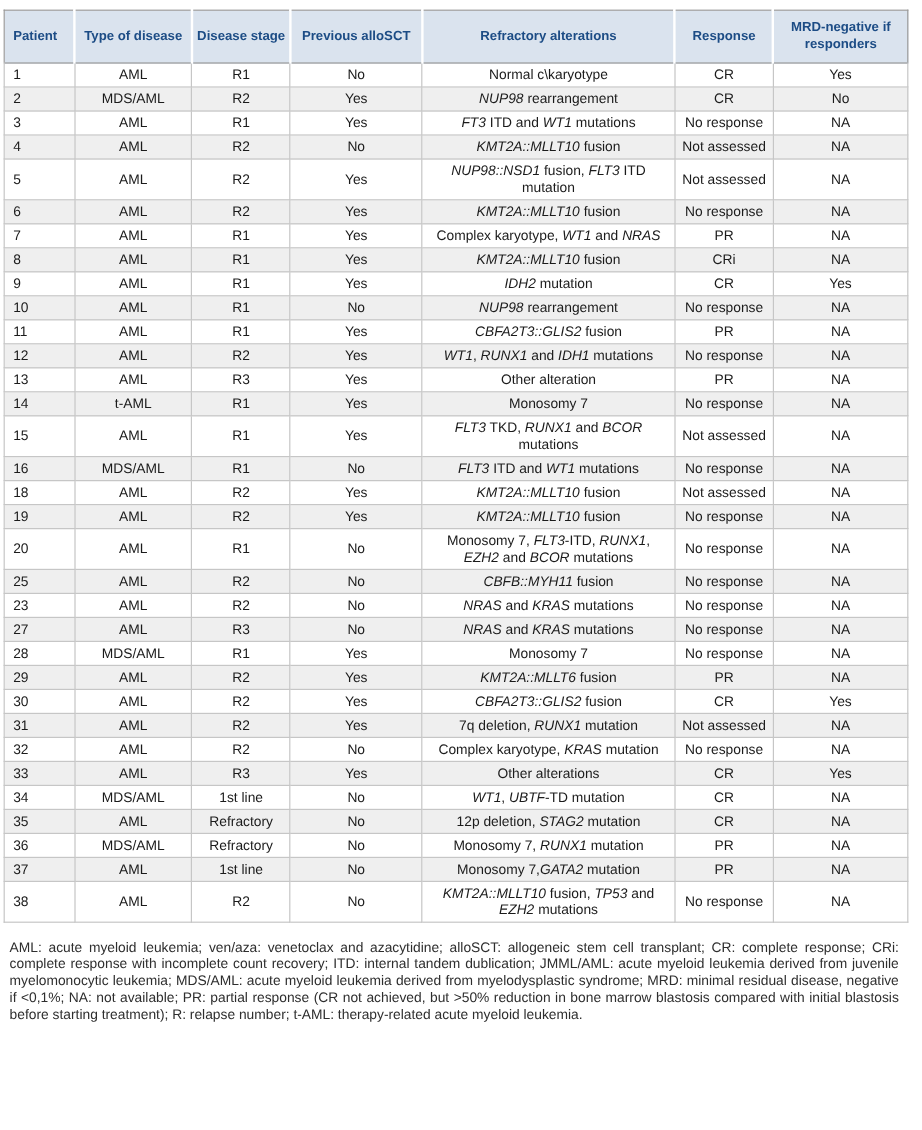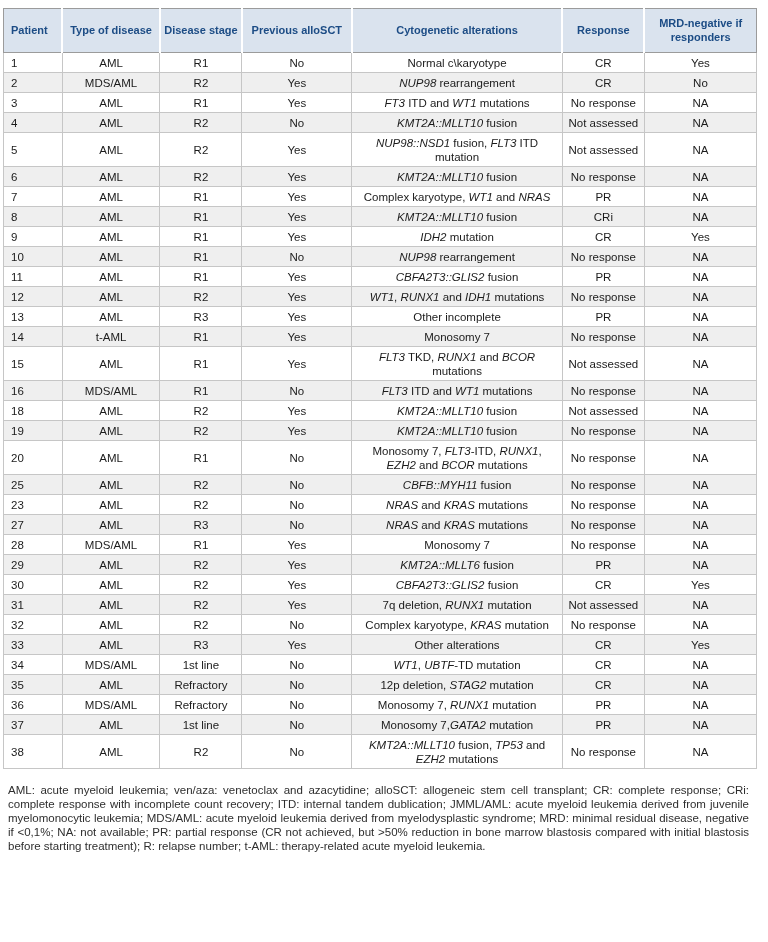--- a/index.html
+++ b/index.html
@@ -60,21 +60,21 @@
       <col style="width:28%">
       <col style="width:10.9%">
       <col style="width:14.9%">
     </colgroup>
     <thead>
       <tr>
         <th>Patient</th>
         <th>Type of disease</th>
         <th>Disease stage</th>
         <th>Previous alloSCT</th>
-        <th>Cytogenetic alterations</th>
+        <th>Refractory alterations</th>
         <th>Response</th>
         <th>MRD-negative if responders</th>
       </tr>
     </thead>
     <tbody>
         <tr>
           <td>1</td>
           <td>AML</td>
           <td>R1</td>
           <td>No</td>
@@ -179,21 +179,21 @@
           <td>Yes</td>
           <td><i>WT1</i>, <i>RUNX1</i> and <i>IDH1</i> mutations</td>
           <td>No response</td>
           <td>NA</td>
         </tr>
         <tr>
           <td>13</td>
           <td>AML</td>
           <td>R3</td>
           <td>Yes</td>
-          <td>Other incomplete</td>
+          <td>Other alteration</td>
           <td>PR</td>
           <td>NA</td>
         </tr>
         <tr>
           <td>14</td>
           <td>t-AML</td>
           <td>R1</td>
           <td>Yes</td>
           <td>Monosomy 7</td>
           <td>No response</td>

